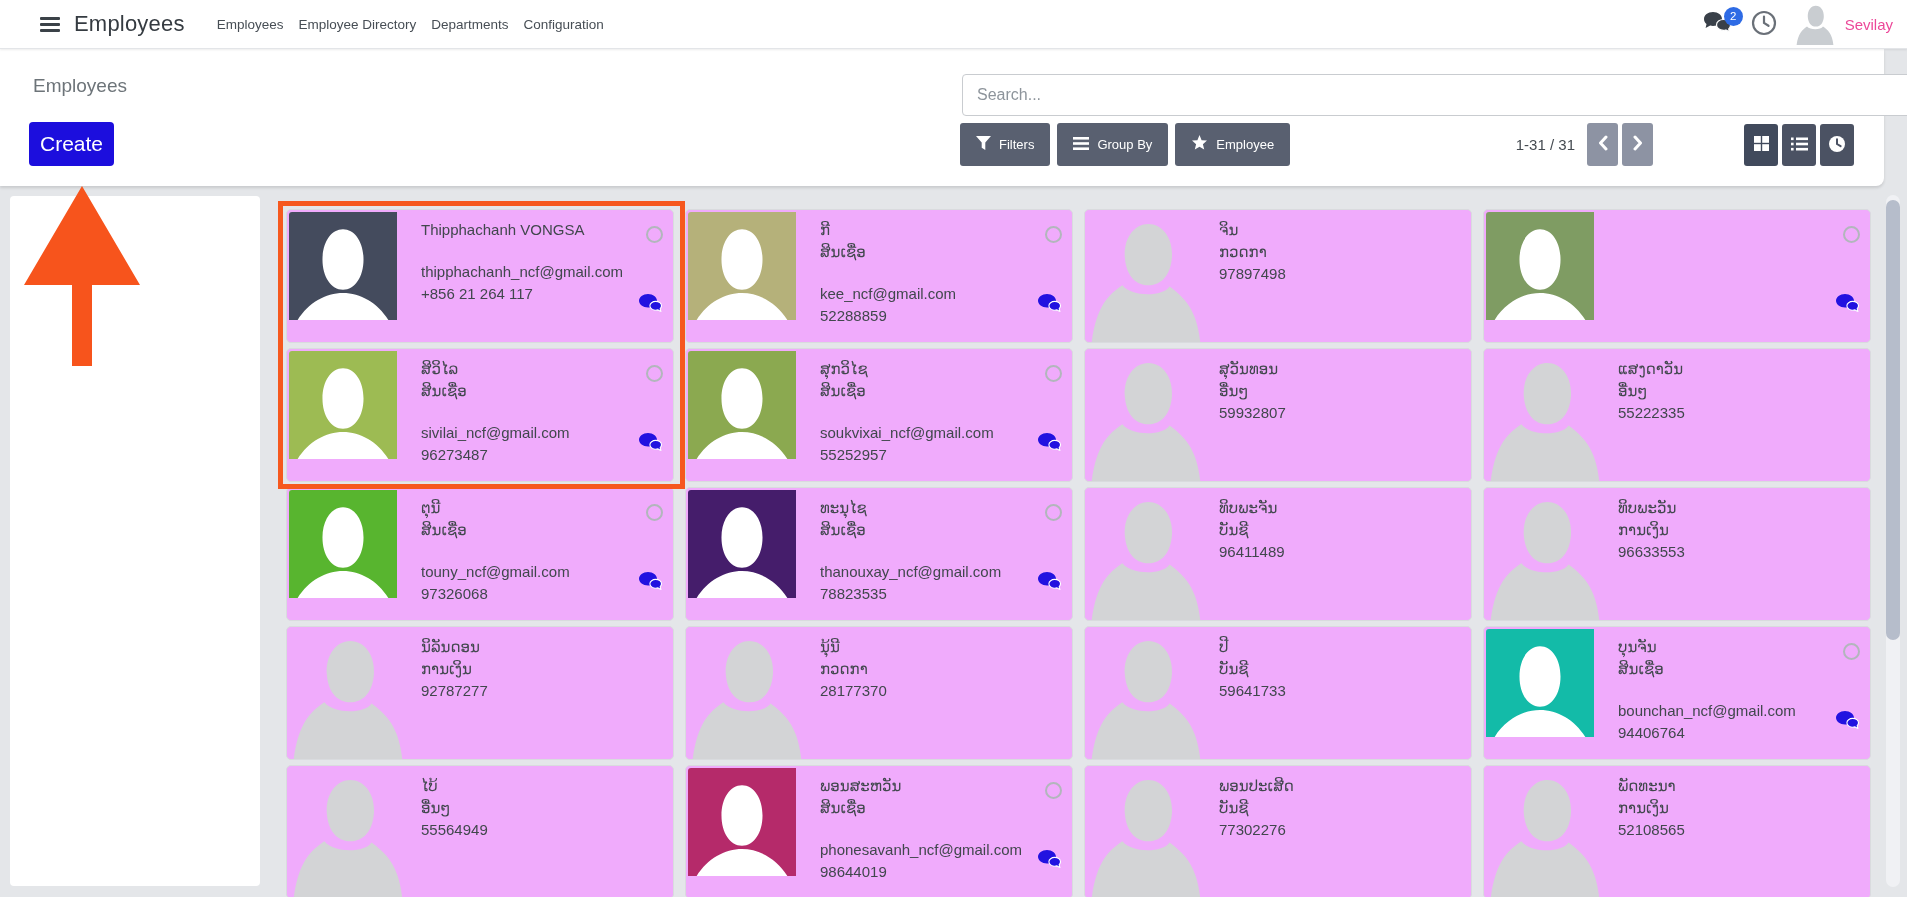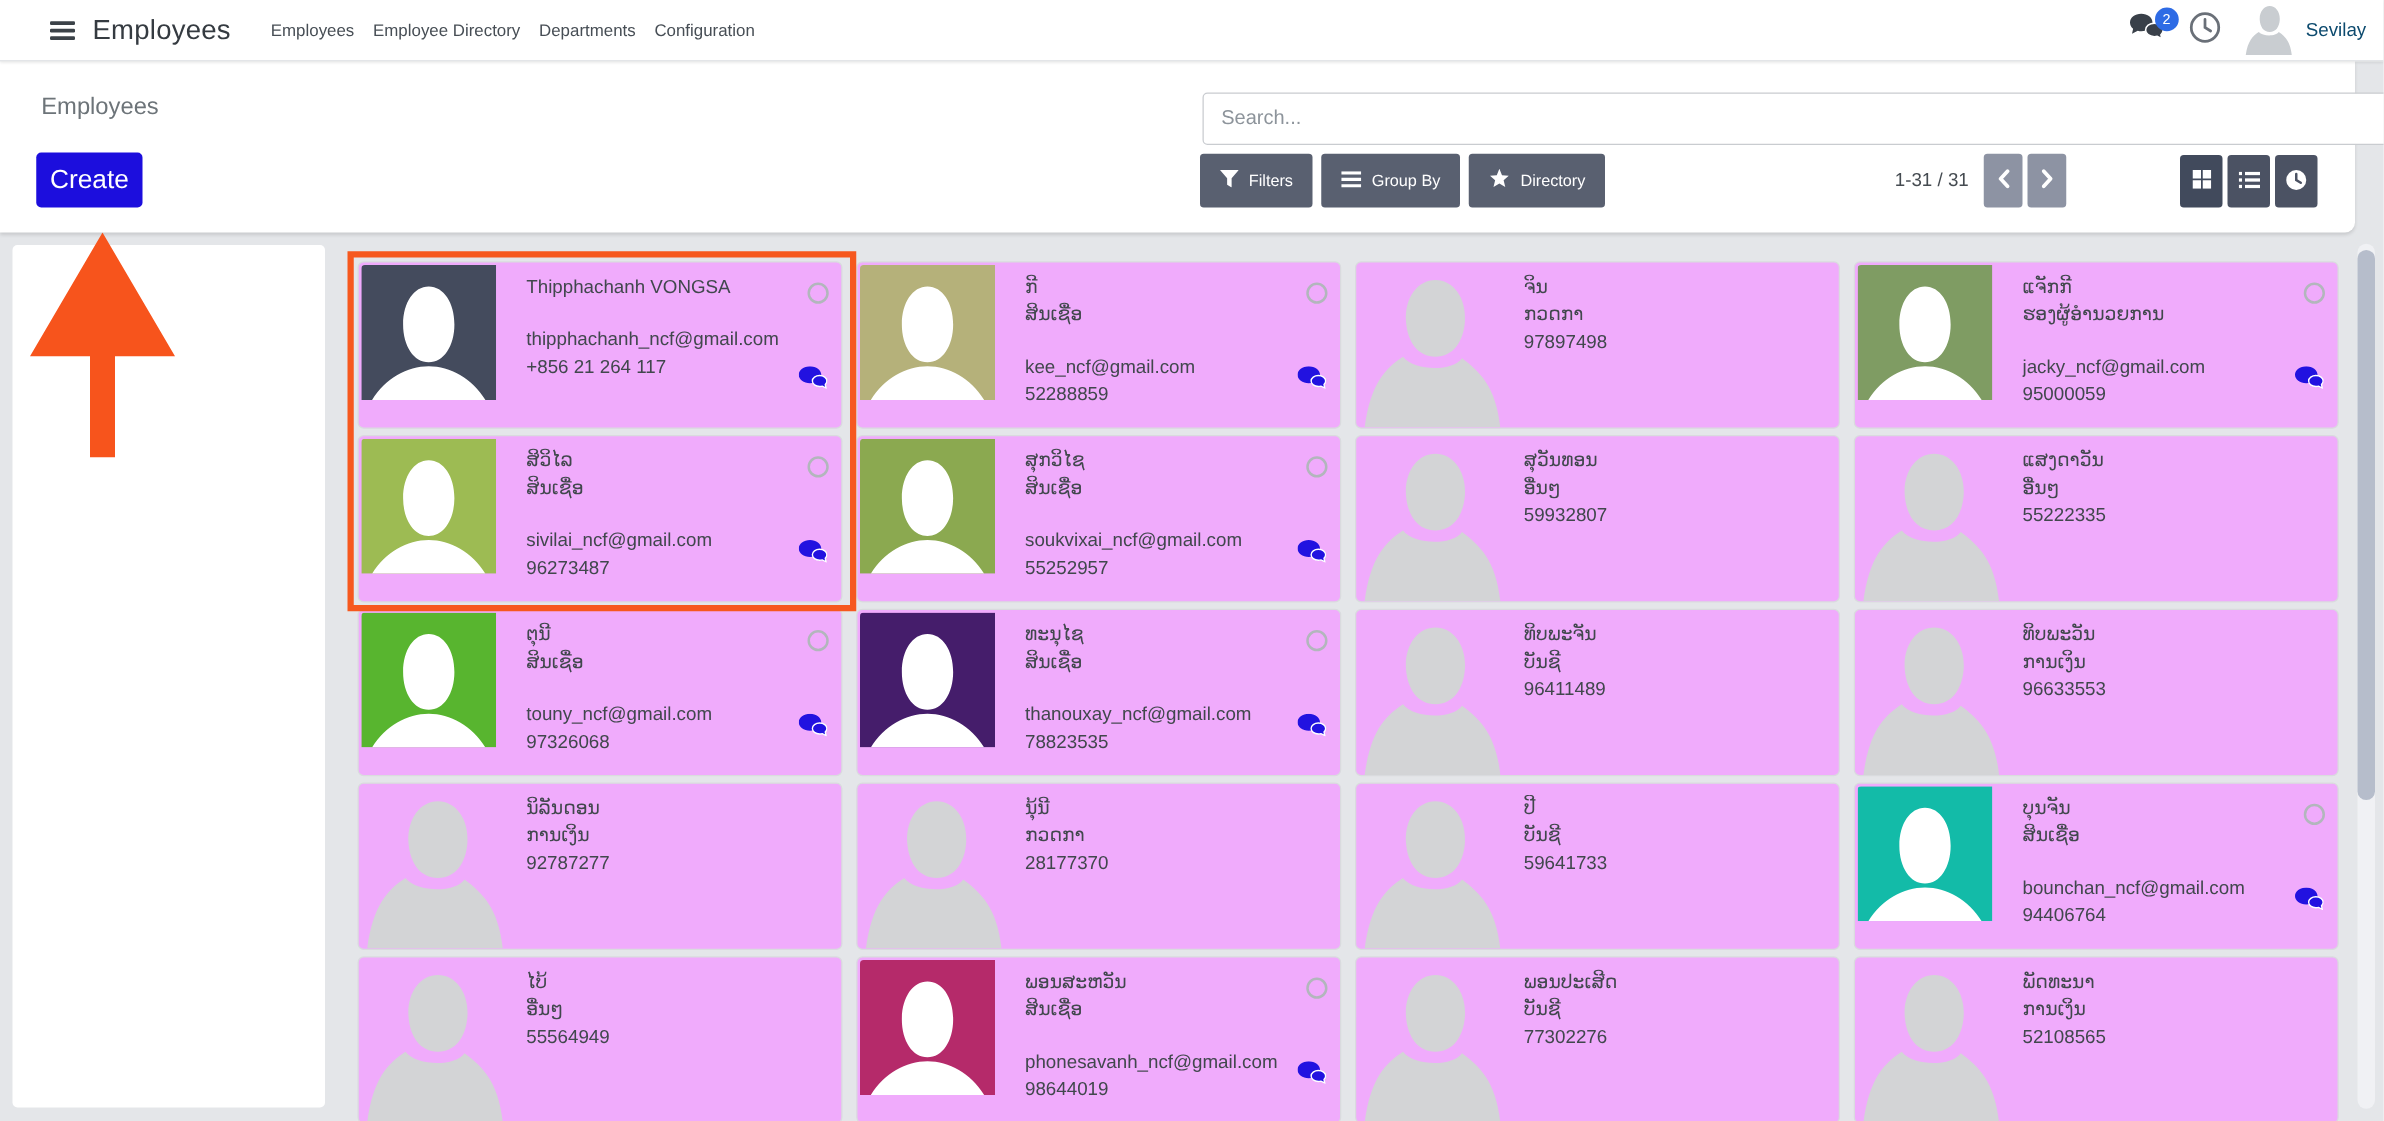--- a/index.html
+++ b/index.html
@@ -9,21 +9,21 @@
   
   .topbar { position:absolute; left:0; top:0; width:1907px; height:49px; background:#fff; border-bottom:1px solid #e3e5e8; box-shadow:0 1px 2px rgba(0,0,0,.08); z-index:10; display:flex; align-items:center; }
   .burger { margin-left:40px; width:20px; cursor:pointer; }
   .burger span { display:block; width:20px; height:3px; background:#3b4248; margin:3px 0; border-radius:1px; }
   .app-title { margin-left:14px; font-size:22px; color:#353b41; letter-spacing:.2px; }
   .nav-menu { display:flex; margin-left:28px; gap:7px; }
   .nav-item { font-size:13.5px; color:#474e55; padding:6px 4px; cursor:pointer; }
   .topbar-right { position:absolute; right:8px; top:0; height:49px; display:flex; align-items:center; gap:10px; }
   .icon-btn { position:relative; cursor:pointer; display:flex; align-items:center; }
   .badge { position:absolute; top:-4px; right:-10px; min-width:19px; height:19px; background:#2e6be5; color:#fff; border-radius:50%; font-size:11.5px; display:flex; align-items:center; justify-content:center; padding:0 3px; }
-  .user-name { font-size:15px; color:#0c4a6e; margin-right:6px; cursor:pointer;text-align:center; }
+  .user-name { font-size:15px; color:#ec4899; margin-right:6px; cursor:pointer;text-align:center; }
 
   
   .control-panel { position:absolute; left:0; top:49px; width:1884px; height:137px; background:#fff; border-radius:0 0 8px 0; box-shadow:0 2px 3px rgba(0,0,0,.12); z-index:5; }
   .breadcrumb { position:absolute; left:33px; top:26px; font-size:19px; color:#6d7479; }
   .btn-create { position:absolute; left:29px; top:73px; width:85px; height:44px; background:#1c0edd; color:#fff; font-size:21px; border:none; border-radius:4px; cursor:pointer; font-family:inherit; }
   .search-wrap { position:absolute; left:962px; top:25px; width:1082px; height:42px; }
   .search-input { width:100%; height:100%; border:1px solid #c9ccd0; border-radius:4px; font-size:16px; padding:0 40px 0 14px; color:#41474d; font-family:inherit; outline:none; }
   .search-input::placeholder { color:#8d949b; }
   .search-icon { position:absolute; right:12px; top:10px; }
   .filter-row { position:absolute; left:960px; top:74px; display:flex; gap:7px; }
@@ -129,21 +129,21 @@
               <rect width="16" height="2.6" y="0" fill="#fff"></rect>
               <rect width="16" height="2.6" y="5.2" fill="#fff"></rect>
               <rect width="16" height="2.6" y="10.4" fill="#fff"></rect>
             </svg></span>
         <span>Group By</span>
       </button>
       <button class="btn-dark">
         <span><svg width="17" height="16" viewBox="0 0 17 16">
               <path fill="#fff" d="M8.5 0l2.1 5.2 5.4.4-4.1 3.6 1.3 5.4-4.7-2.9-4.7 2.9 1.3-5.4L1 5.6l5.4-.4z"></path>
             </svg></span>
-        <span>Directory</span>
+        <span>Employee</span>
       </button>
     </div>
 
     <div class="pager">
       <span class="pager-text">1-31 / 31</span>
       <button class="pager-btn">
         <span><svg width="10" height="16" viewBox="0 0 10 16">
               <path d="M8 2L2.5 8 8 14" fill="none" stroke="#fff" stroke-width="3" stroke-linecap="round" stroke-linejoin="round"></path>
             </svg></span>
       </button>
@@ -244,26 +244,20 @@
 
     </div>
 
     <div class="card">
       <div class="avatar">
           <svg viewBox="0 0 100 100" preserveAspectRatio="none">
             <rect width="100" height="100" fill="#7f9c63"></rect>
             <path fill="#fff" d="M50 16c11 0 19 12 19 28S61 72 50 72 31 60 31 44s8-28 19-28zM50 75c-16 0-32 9-42 25h84C82 84 66 75 50 75z"></path>
           </svg>
         </div>
-      <div class="info">
-        <div class="line name">ແຈັກກີ</div>
-        <div class="line job">ຮອງຜູ້ອຳນວຍການ</div>
-        <div class="line email">jacky_ncf@gmail.com</div>
-        <div class="line phone">95000059</div>
-      </div>
       <div class="ring"></div>
       <div class="chat-ico">
         <svg width="23" height="18" viewBox="0 0 23 18">
             <path fill="#2212e0" d="M9 0c5 0 9 3 9 6.8 0 1.6-.7 3-1.9 4.2l.9 4.2-4.3-2.3c-1.1.4-2.4.6-3.7.6-5 0-9-3-9-6.7S4 0 9 0z"></path>
             <path fill="#2212e0" stroke="#fff" stroke-width="1.1" d="M16.7 7.4c3.2 0 5.8 1.9 5.8 4.4 0 1.1-.5 2-1.3 2.8l.6 2.8-2.9-1.5c-.7.2-1.4.3-2.2.3-3.2 0-5.8-2-5.8-4.4s2.6-4.4 5.8-4.4z"></path>
           </svg>
       </div>
     </div>
 
     <div class="card">

